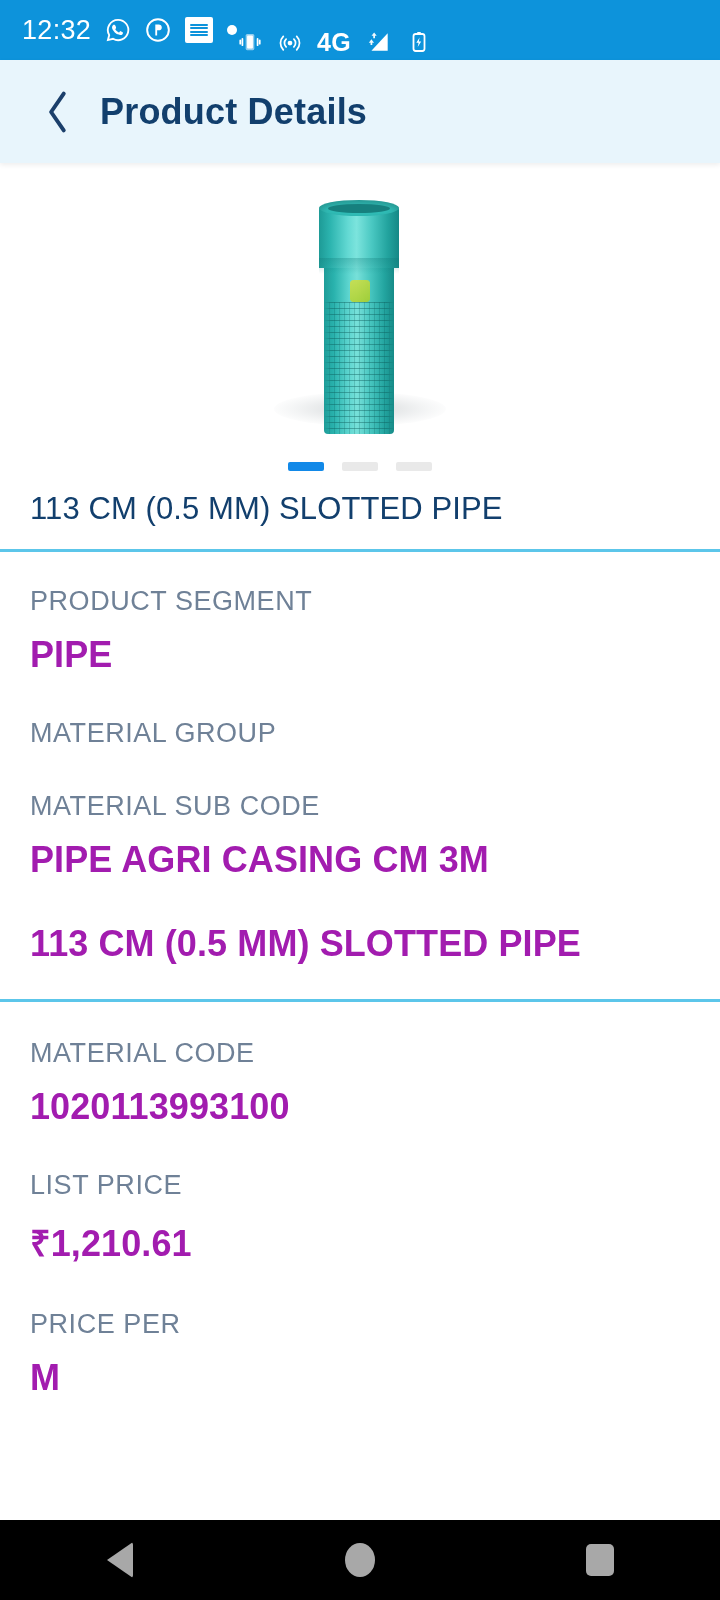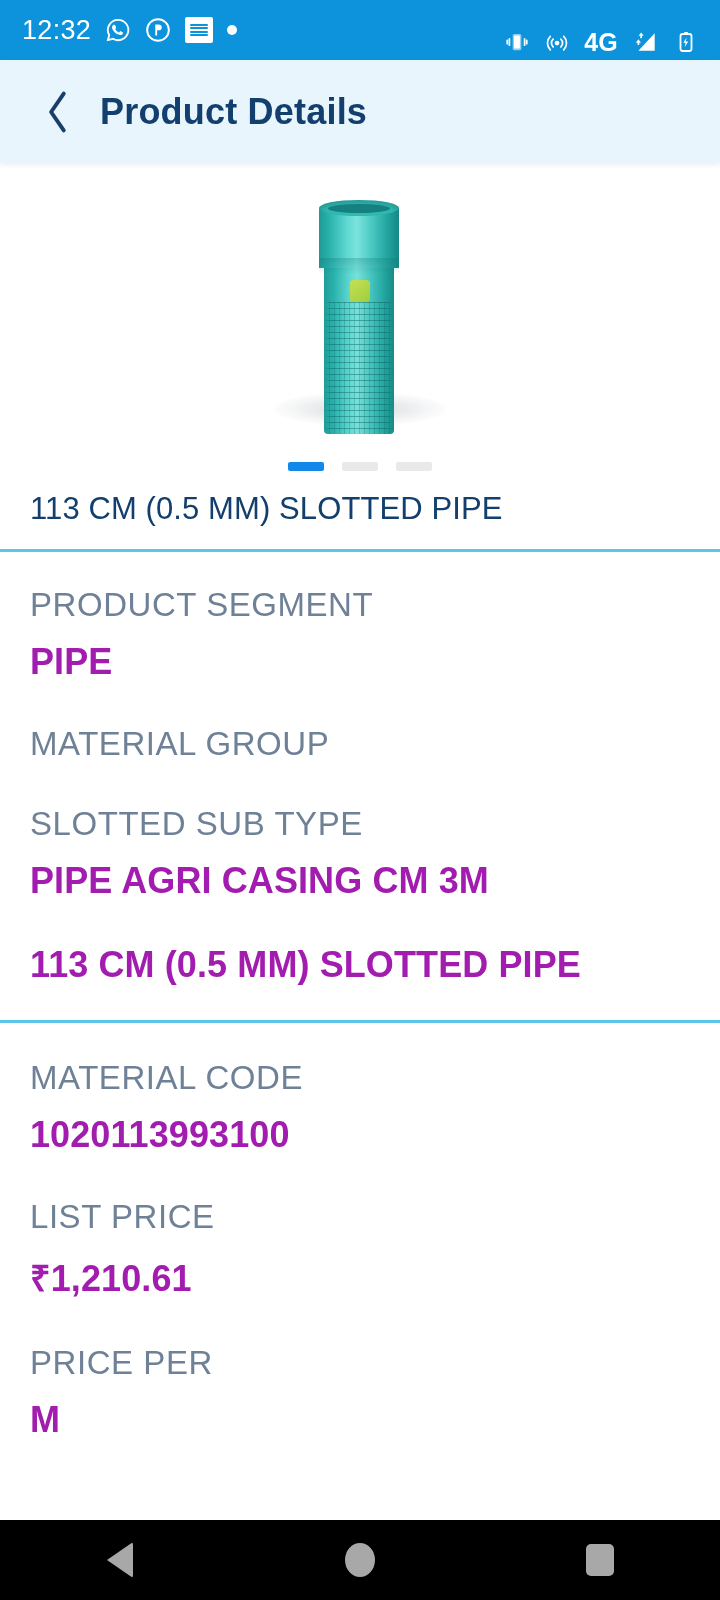--- a/index.html
+++ b/index.html
@@ -7,21 +7,21 @@
     width:720px; height:1600px;
     background:#ffffff;
     font-family:"Liberation Sans", sans-serif;
     overflow:hidden;
   }
   .screen { position:relative; width:720px; height:1600px; background:#fff; }
 
   
   .status-bar {
     height:60px; background:#0d93db; color:#fff;
-    display:flex; align-items:center; justify-content:space-between;
+    display:flex; align-items:center; justify-content:flex-start;
     padding:0 22px;
   }
   .status-left { display:flex; align-items:center; gap:14px; }
   .status-right { display:flex; align-items:center; gap:14px;margin-top:24px; }
   .clock { font-size:27px; font-weight:400; letter-spacing:.3px; }
   .si { display:flex; align-items:center; justify-content:center; }
   .si svg { display:block; }
   .notif-rect {
     width:28px; height:26px; background:#fff; border-radius:2px;
     display:flex; align-items:center; justify-content:center;
@@ -118,21 +118,21 @@
     padding:8px 30px 22px;
     font-size:31px; font-weight:500; color:#123f6d; letter-spacing:.1px;
   }
   .divider { height:3px; background:#5cc6ea; width:100%; }
 
   
   .section { padding:34px 30px 26px; }
   .field { margin-bottom:42px; }
   .field:last-child { margin-bottom:8px; }
   .field-label {
-    font-size:33px; color:#6f8197; letter-spacing:.55px; font-weight:400;
+    font-size:27px; color:#6f8197; letter-spacing:.55px; font-weight:400;
   }
   .field-value {
     margin-top:17px;
     font-size:36px; color:#a21caf; font-weight:700; letter-spacing:.1px;
   }
   .section-2 { padding:36px 30px 30px; }
 
   
   .nav-bar {
     position:absolute; left:0; bottom:0; width:720px; height:80px;
@@ -240,21 +240,21 @@
 
   <div class="section">
     <div class="field">
       <div class="field-label">PRODUCT SEGMENT</div>
       <div class="field-value">PIPE</div>
     </div>
     <div class="field">
       <div class="field-label">MATERIAL GROUP</div>
     </div>
     <div class="field">
-      <div class="field-label">SLOTTED SUB TYPE</div>
+      <div class="field-label">MATERIAL SUB CODE</div>
       <div class="field-value">PIPE AGRI CASING CM 3M</div>
     </div>
     <div class="field">
       <div class="field-value">113 CM (0.5 MM) SLOTTED PIPE</div>
     </div>
   </div>
 
   <div class="divider"></div>
 
   <div class="section-2">

